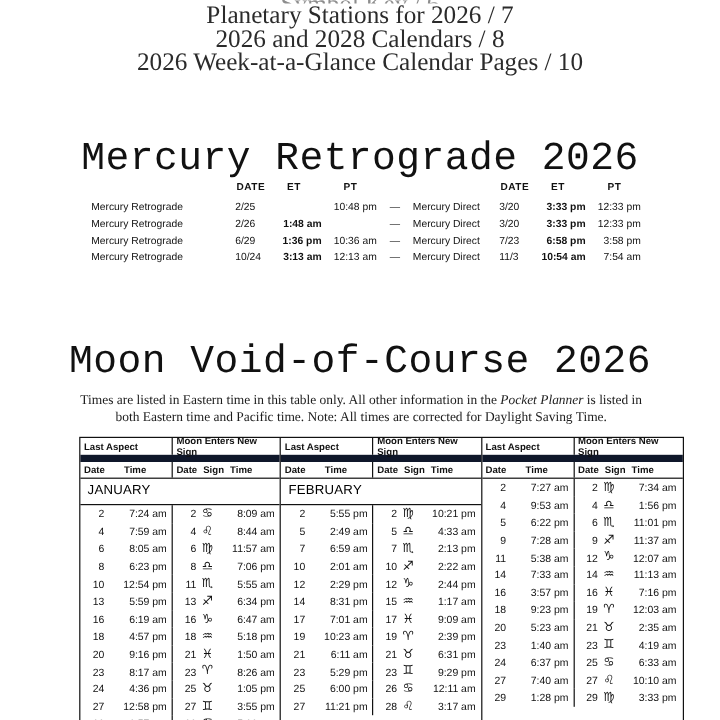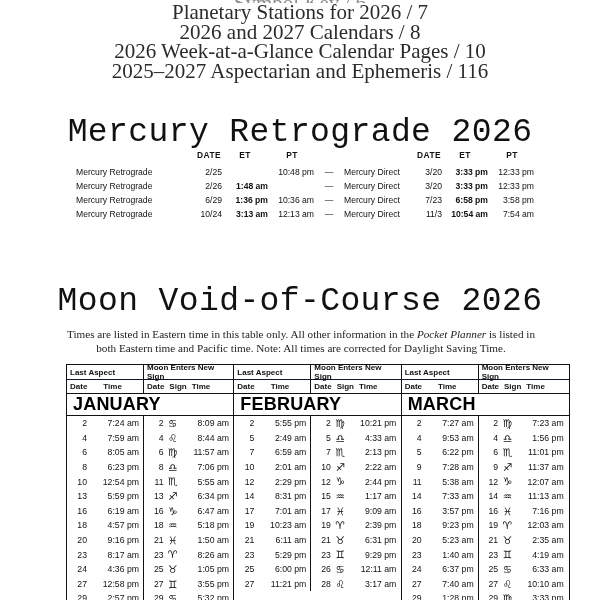--- a/index.html
+++ b/index.html
@@ -71,21 +71,21 @@
     text-align: center;
     color: #111;
   }
   #merc-table td {
     padding: 1.4px 0;
     white-space: nowrap;
     line-height: 11px;
     margin-top: 23px;
   }
   .mc-label { text-align: left; padding-right: 4px !important; }
-  .mc-date  { text-align: right;  width: 26px; }
+  .mc-date  { text-align: left;  width: 26px; }
   .mc-et    { text-align: right; width: 46px; font-weight: bold; }
   .mc-pt    { text-align: right; width: 46px; padding-right: 2px !important; }
   .mc-dash  { text-align: center; width: 26px; color: #333; }
   .mc-label2{ text-align: left; padding: 0 4px 0 2px !important; }
   th.h-blank { width: 120px; }
 
   
   #voc-note {
     position: absolute;
     top: 327px;
@@ -112,21 +112,21 @@
   }
   .month-col {
     width: 168px;
     box-sizing: border-box;
     border-right: 1.6px solid #111;
   }
   .month-col:last-child { border-right: none; }
 
   .hdr-main, .hdr-sub {
     display: flex;
-    border-bottom: 1px solid #0f172a;
+    border-bottom: 6px solid #0f172a;
     font-family: "Liberation Sans", sans-serif;
     font-weight: bold;
     font-size: 8px;
     color: #111;
   }
   .hdr-main { height: 14px; }
   .hdr-sub  { height: 13px; border-bottom: 1.6px solid #111; }
   .hdr-main > div, .hdr-sub > div {
     display: flex;
     align-items: center;
@@ -135,22 +135,22 @@
   }
   .hdr-left  { width: 77px; border-right: 1px solid #111; }
   .hdr-right { width: 89px; }
   .sub-date { padding-left: 3px; }
   .sub-time { padding-left: 16px; }
   .sub-sign { padding-left: 5px; }
   .sub-time2 { padding-left: 5px; }
 
   .month-name {
     font-family: "Liberation Sans", sans-serif;
-    font-weight: bold;
-    font-size: 18px;
+    font-weight: normal;
+    font-size: 11px;
     letter-spacing: 0.2px;
     height: 21px;
     line-height: 21px;
     padding-left: 6px;
     border-bottom: 1.6px solid #111;
     color: #000;
   }
 
   .rows {
     font-family: "Liberation Sans", sans-serif;
@@ -188,23 +188,22 @@
     line-height: 10.5px;
   }
   .f-time2{ width: 48px; text-align: right; padding-right: 4px; }
 </style>
 </head>
 <body>
 
 <div id="toc">
   <div class="toc-line clipped">Symbol Key / 6</div>
   <div class="toc-line">Planetary Stations for 2026 / 7</div>
-  <div class="toc-line">2026 and 2027 Calendars / 8</div>
+  <div class="toc-line">2026 and 2028 Calendars / 8</div>
   <div class="toc-line">2026 Week-at-a-Glance Calendar Pages / 10</div>
-  <div class="toc-line">2025–2027 Aspectarian and Ephemeris / 116</div>
 </div>
 
 <div class="section-title" id="merc-title">Mercury Retrograde 2026</div>
 
 <table id="merc-table">
   <thead>
     <tr>
       <th class="h-blank"></th>
       <th>DATE</th>
       <th>ET</th>
@@ -595,31 +594,30 @@
         <div class="hdr-left" style="padding:0">
           <span class="sub-date">Date</span>
           <span class="sub-time">Time</span>
         </div>
         <div class="hdr-right" style="padding:0 0 0 3px">
           <span>Date</span>
           <span class="sub-sign">Sign</span>
           <span class="sub-time2">Time</span>
         </div>
       </div>
-      <div class="month-name">MARCH</div>
       <div class="rows">
         <div class="vrow">
           <div class="c-la">
             <span class="f-day">2</span>
             <span class="f-time">7:27 am</span>
           </div>
           <div class="c-mn">
             <span class="f-day2">2</span>
             <span class="f-sign">♍</span>
-            <span class="f-time2">7:23 am</span>
+            <span class="f-time2">7:34 am</span>
           </div>
         </div>
         <div class="vrow">
           <div class="c-la">
             <span class="f-day">4</span>
             <span class="f-time">9:53 am</span>
           </div>
           <div class="c-mn">
             <span class="f-day2">4</span>
             <span class="f-sign">♎</span>

